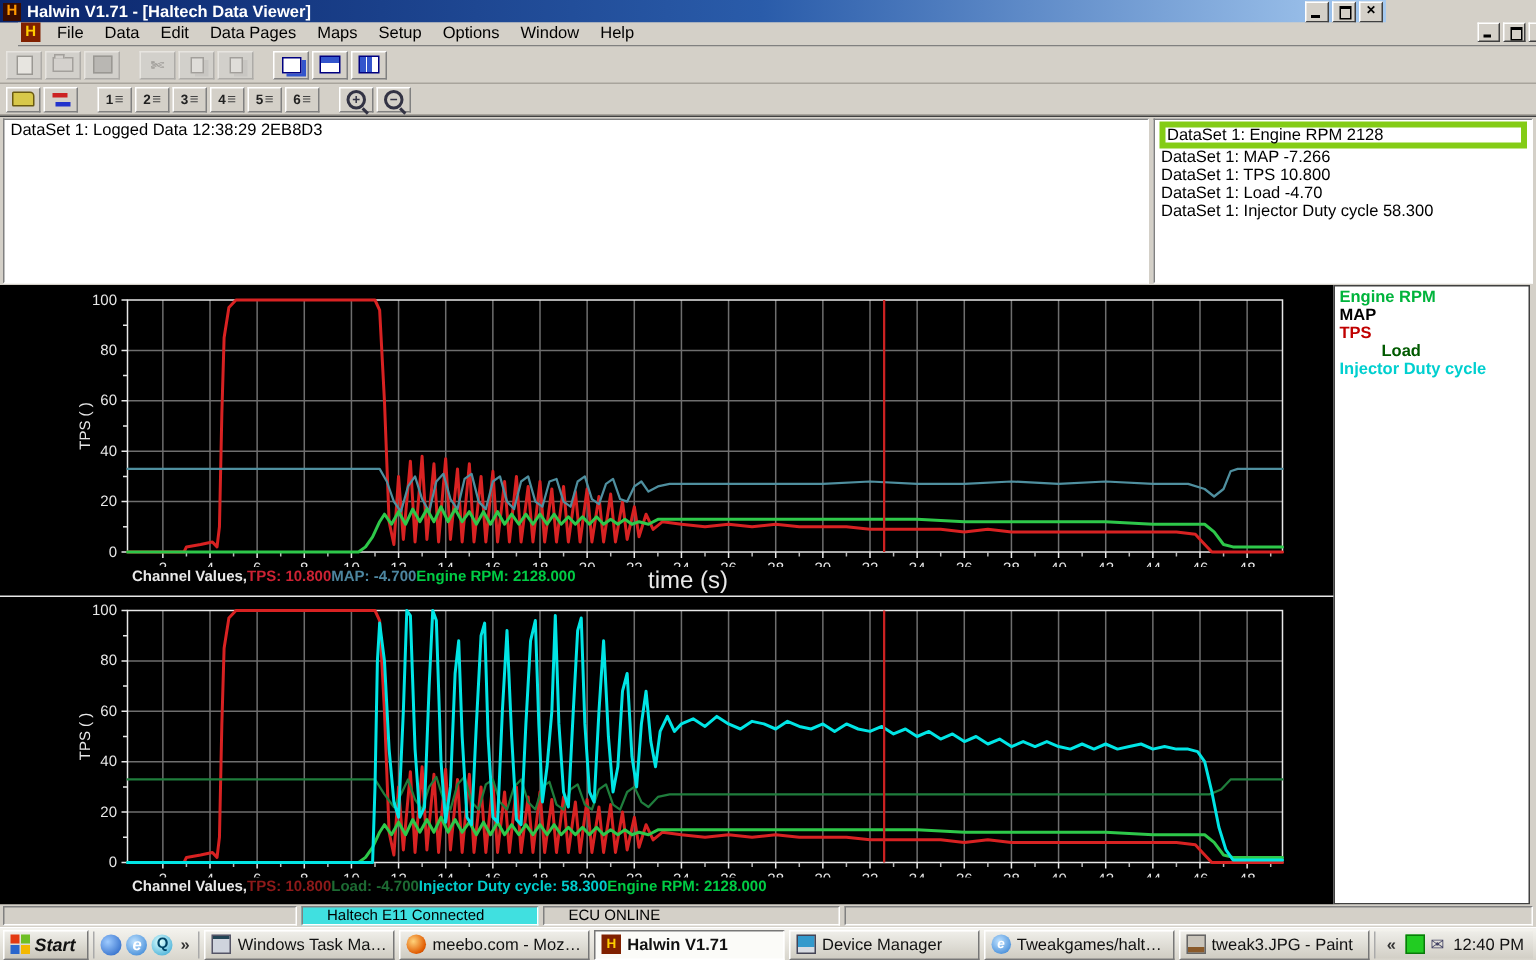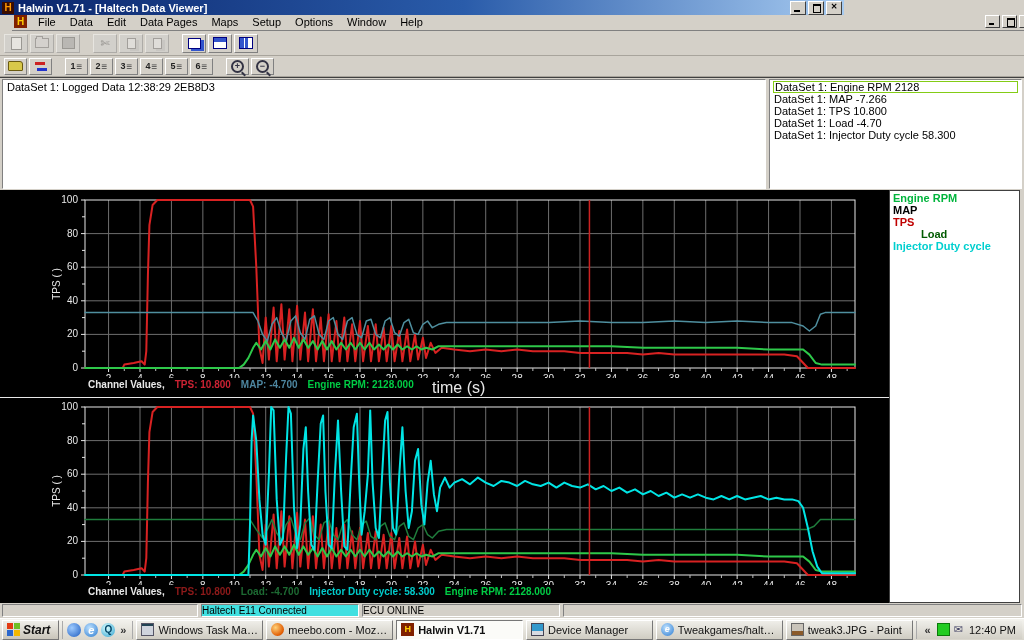--- a/index.html
+++ b/index.html
@@ -1,19 +1,19 @@
 <!DOCTYPE html>
 <html><head>
 <meta charset="utf-8">
 <style>
   html,body{margin:0;padding:0;}
   body{width:1024px;height:640px;overflow:hidden;position:relative;background:#d4d0c8;
        font-family:"Liberation Sans",sans-serif;font-size:11px;-webkit-font-smoothing:none;}
   
-  .titlebar{position:absolute;top:0;left:0;width:844px;height:15px;
+  .titlebar{position:absolute;top:0;left:0;width:924px;height:15px;
     background:linear-gradient(90deg,#0a246a,#2a5caa 55%,#a6caf0);display:flex;align-items:center;
     color:#fff;font-weight:bold;font-size:11px;padding:0 2px;box-sizing:border-box;}
   .app-icon{width:12px;height:12px;background:#3a0c00;color:#ff9900;font-weight:bold;font-size:10px;
     line-height:12px;text-align:center;margin-right:4px;flex:0 0 auto;}
   .app-icon::before{content:"H";}
   .titlebar-title{flex:1;white-space:nowrap;overflow:hidden;}
   .winbtns{display:flex;gap:2px;}
   .winbtn{width:14px;height:12px;background:#d4d0c8;border:1px solid;border-color:#fff #404040 #404040 #fff;
     position:relative;font-size:8px;line-height:10px;text-align:center;color:#000;}
   .winbtn.min::before{content:"";position:absolute;left:3px;right:5px;bottom:2px;border-bottom:2px solid #000;}
@@ -56,37 +56,37 @@
     font-size:9px;line-height:8px;text-align:center;color:#334;font-weight:bold;}
   .ic-zoom::after{content:"";position:absolute;right:-4px;bottom:-4px;width:5px;height:2px;background:#334;transform:rotate(45deg);}
   
   .panels{position:absolute;top:77px;left:0;width:1024px;height:113px;background:#d4d0c8;
     display:flex;box-sizing:border-box;padding:1px 2px;gap:3px;border-top:1px solid #404040;}
   .panel{background:#fff;border:1px solid;border-color:#808080 #fff #fff #808080;box-sizing:border-box;
     padding:1px 3px;font-size:11px;color:#000;overflow:hidden;}
   .panel.left{flex:1;}
   .panel.right{width:253px;}
   .ds-line{padding:0 1px;line-height:12px;white-space:nowrap;}
-  .ds-line.selected{border:1px solid #84cc16;line-height:10px;}
+  .ds-line.selected{border:4px solid #84cc16;line-height:10px;}
   
   .chart-region{position:absolute;top:190px;left:0;width:893px;height:413px;background:#000;}
   .chart-block{position:relative;width:893px;height:204px;}
   .chart-sep{position:absolute;top:207px;left:0;width:893px;height:1px;background:#e8e8e8;}
   .chart-block .chan-row{position:absolute;left:88px;top:187px;white-space:nowrap;
     font-size:10px;font-weight:bold;color:#e8e8e8;}
-  .chan-item{margin-left:10px;}
+  .chan-item{}
   .xlabel{position:absolute;left:432px;top:187px;font-size:16px;color:#e8e8e8;}
   .legend-panel{position:absolute;top:190px;left:889px;width:131px;height:413px;background:#fff;
     border:1px solid #404040;box-sizing:border-box;padding:1px 3px;}
   .legend-item{font-size:11px;font-weight:bold;line-height:12px;white-space:nowrap;}
   
   .statusbar{position:absolute;top:603px;left:0;width:1024px;height:15px;background:#d4d0c8;
     display:flex;gap:3px;box-sizing:border-box;padding:1px 2px;font-size:10px;}
   .sb-panel{border:1px solid;border-color:#808080 #fff #fff #808080;box-sizing:border-box;
-    padding:0 0;line-height:11px;color:#000;overflow:hidden;white-space:nowrap;}
+    padding:0 16px;line-height:11px;color:#000;overflow:hidden;white-space:nowrap;}
   .sb-0{width:196px;}
   .sb-conn{width:158px;background:#40e0e0;}
   .sb-ecu{width:198px;}
   .sb-rest{flex:1;}
   
   .taskbar{position:absolute;top:618px;left:0;width:1024px;height:22px;
     background:linear-gradient(#f4f3ee,#d8d5cc);border-top:1px solid #fff;box-sizing:border-box;
     display:flex;align-items:center;padding:1px 2px;gap:3px;}
   .startbtn{height:18px;display:flex;align-items:center;gap:3px;padding:0 8px 0 4px;
     background:linear-gradient(#efeee9,#c9c5ba);border:1px solid;border-color:#fff #777 #777 #fff;

